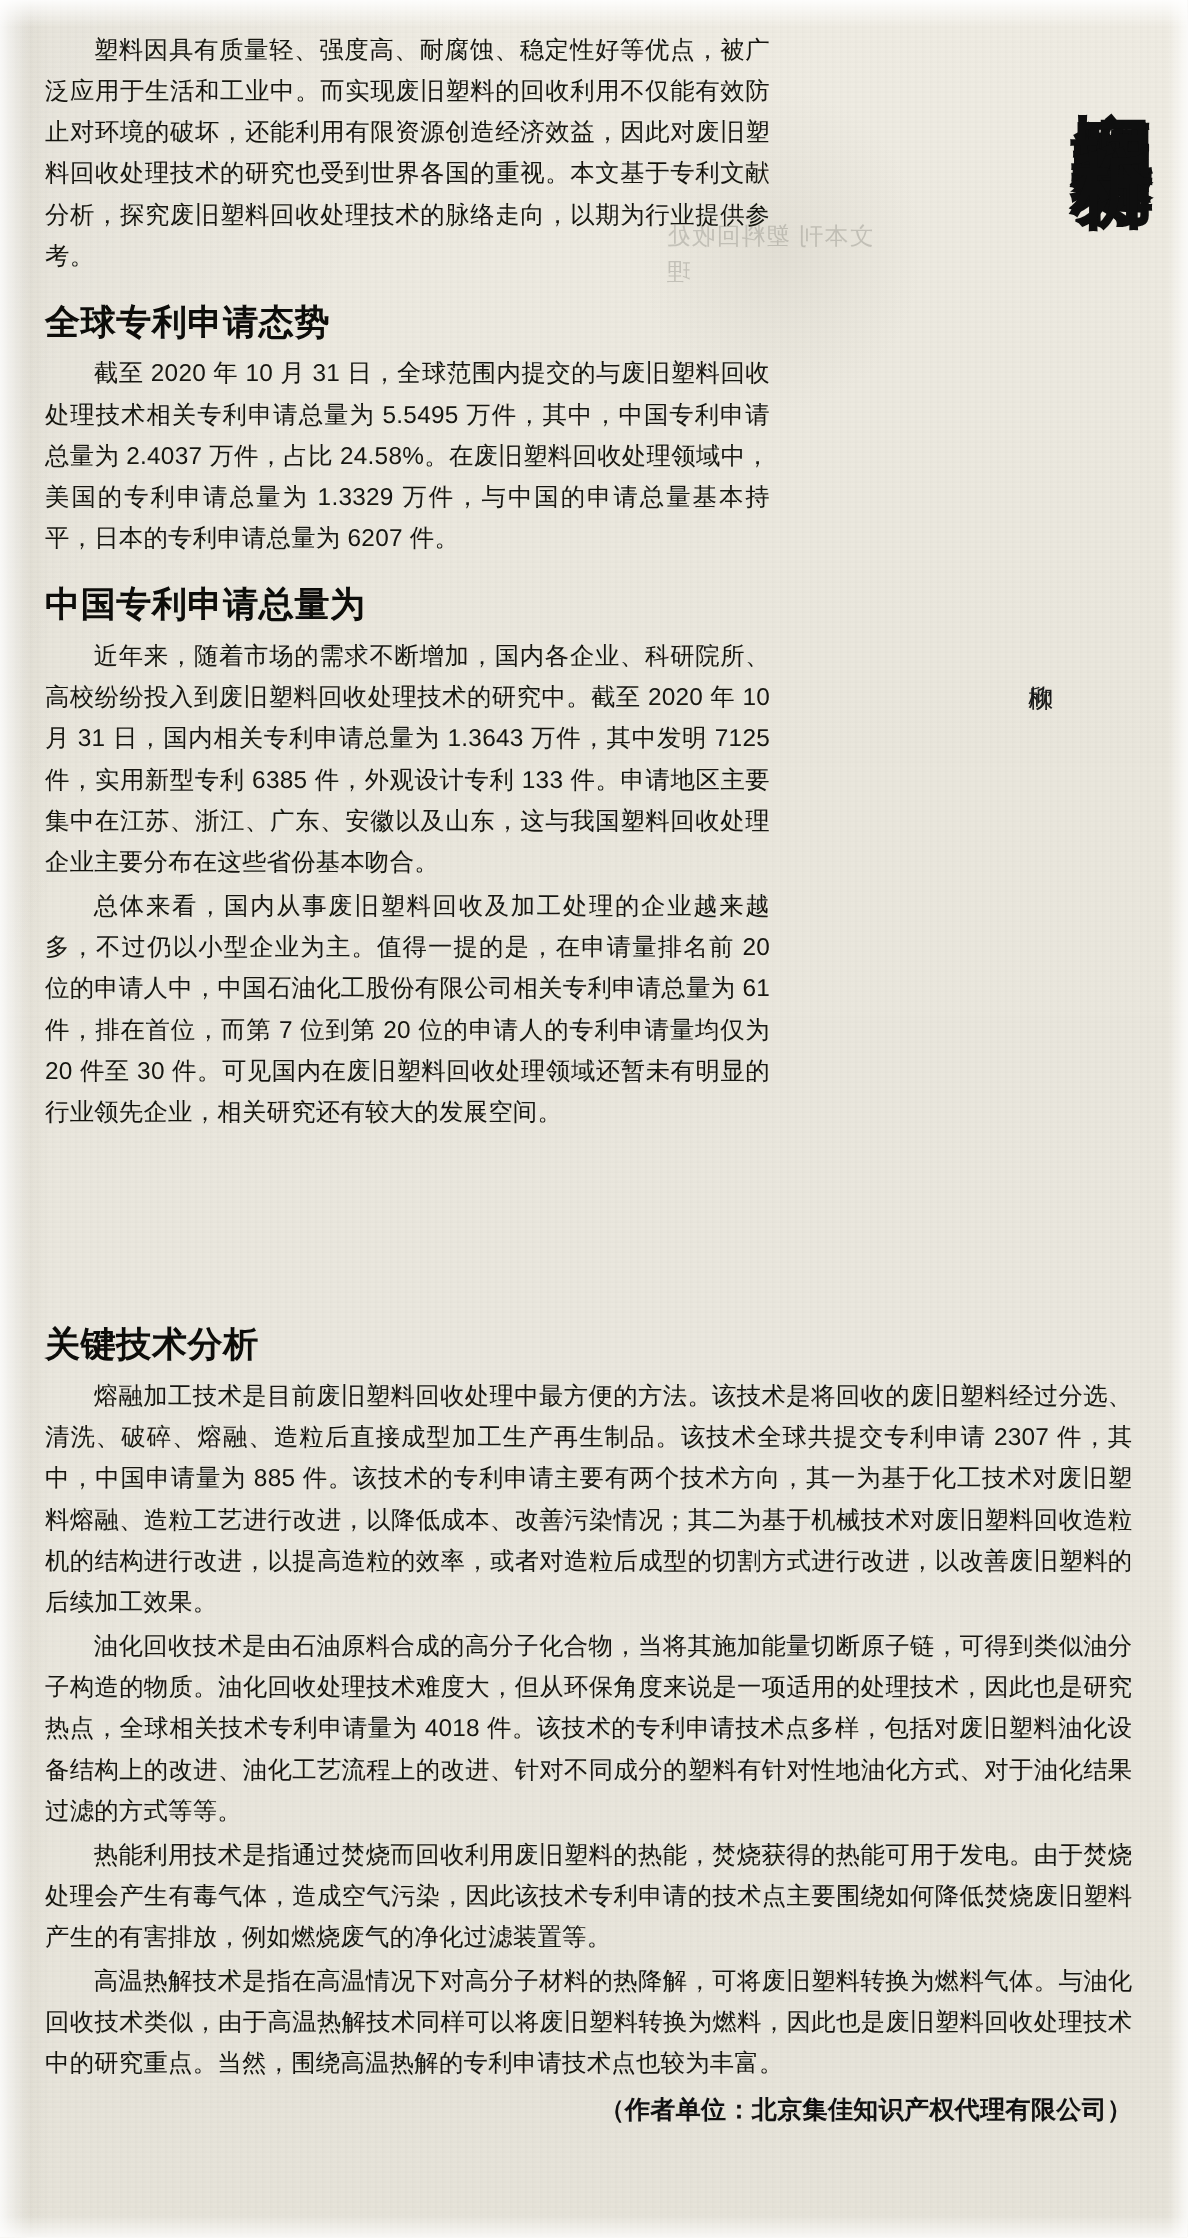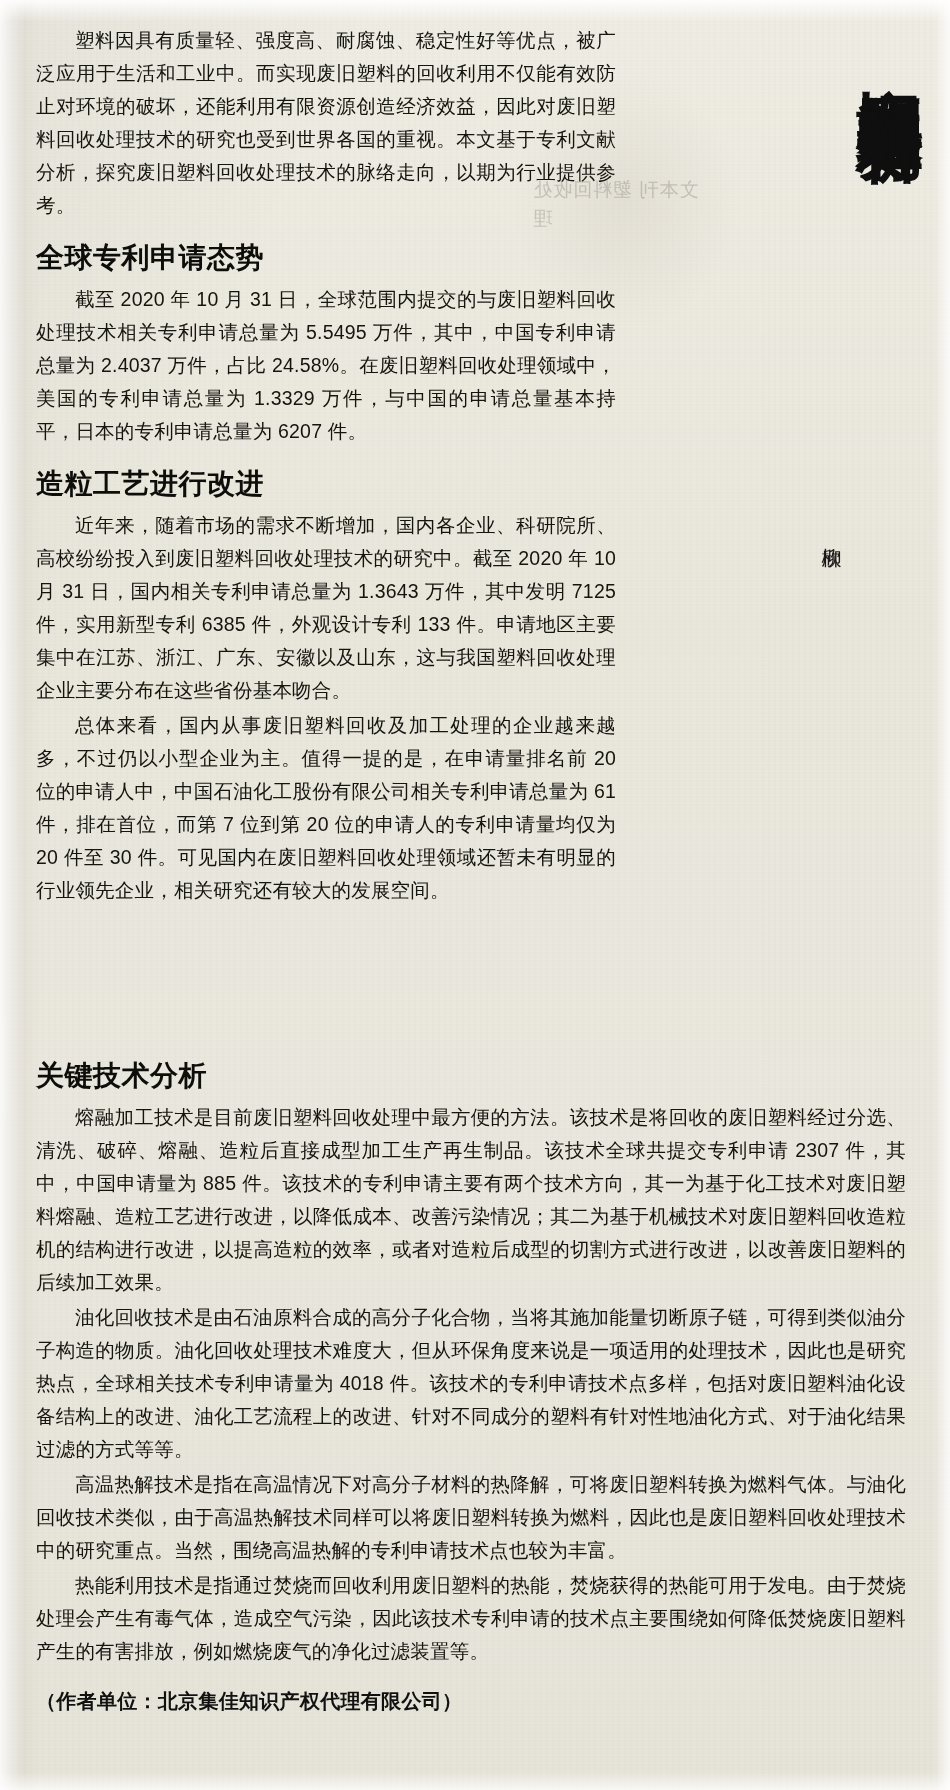--- a/index.html
+++ b/index.html
@@ -136,25 +136,26 @@
   }
   h2.section {
     margin: 17px 0 6px 0;
     font-family: "Liberation Sans", "DejaVu Sans", sans-serif;
     font-size: 28px;
     font-weight: bold;
     color: #0d0d0a;
     letter-spacing: 0.5px;
   }
   .affil {
-    margin-top: 20px;
+    margin-top: 6px;
     font-family: "Liberation Sans", "DejaVu Sans", sans-serif;
     font-size: 20px;
     font-weight: bold;
     color: #111;
+    text-align: right;
     letter-spacing: 0.3px;
   }
   .smudge1 {
     position: absolute;
     left: 0; top: 0;
     width: 40px; height: 1790px;
     background: linear-gradient(90deg, rgba(160,155,140,0.18), rgba(160,155,140,0));
     pointer-events: none;
   }
   .smudge2 {
@@ -180,31 +181,31 @@
     <div class="headline">废旧塑料回收处理专利分析</div>
     <div class="byline">柳欣</div>
   </div>
 
   <div class="column">
     <p class="body">塑料因具有质量轻、强度高、耐腐蚀、稳定性好等优点，被广泛应用于生活和工业中。而实现废旧塑料的回收利用不仅能有效防止对环境的破坏，还能利用有限资源创造经济效益，因此对废旧塑料回收处理技术的研究也受到世界各国的重视。本文基于专利文献分析，探究废旧塑料回收处理技术的脉络走向，以期为行业提供参考。</p>
 
     <h2 class="section">全球专利申请态势</h2>
     <p class="body">截至 2020 年 10 月 31 日，全球范围内提交的与废旧塑料回收处理技术相关专利申请总量为 5.5495 万件，其中，中国专利申请总量为 2.4037 万件，占比 24.58%。在废旧塑料回收处理领域中，美国的专利申请总量为 1.3329 万件，与中国的申请总量基本持平，日本的专利申请总量为 6207 件。</p>
 
-    <h2 class="section">造粒工艺进行改进</h2>
+    <h2 class="section">中国专利申请总量为</h2>
     <p class="body">近年来，随着市场的需求不断增加，国内各企业、科研院所、高校纷纷投入到废旧塑料回收处理技术的研究中。截至 2020 年 10 月 31 日，国内相关专利申请总量为 1.3643 万件，其中发明 7125 件，实用新型专利 6385 件，外观设计专利 133 件。申请地区主要集中在江苏、浙江、广东、安徽以及山东，这与我国塑料回收处理企业主要分布在这些省份基本吻合。</p>
     <p class="body">总体来看，国内从事废旧塑料回收及加工处理的企业越来越多，不过仍以小型企业为主。值得一提的是，在申请量排名前 20 位的申请人中，中国石油化工股份有限公司相关专利申请总量为 61 件，排在首位，而第 7 位到第 20 位的申请人的专利申请量均仅为 20 件至 30 件。可见国内在废旧塑料回收处理领域还暂未有明显的行业领先企业，相关研究还有较大的发展空间。</p>
   </div>
 
   <div class="col-lower">
     <h2 class="section">关键技术分析</h2>
     <p class="body">熔融加工技术是目前废旧塑料回收处理中最方便的方法。该技术是将回收的废旧塑料经过分选、清洗、破碎、熔融、造粒后直接成型加工生产再生制品。该技术全球共提交专利申请 2307 件，其中，中国申请量为 885 件。该技术的专利申请主要有两个技术方向，其一为基于化工技术对废旧塑料熔融、造粒工艺进行改进，以降低成本、改善污染情况；其二为基于机械技术对废旧塑料回收造粒机的结构进行改进，以提高造粒的效率，或者对造粒后成型的切割方式进行改进，以改善废旧塑料的后续加工效果。</p>
     <p class="body">油化回收技术是由石油原料合成的高分子化合物，当将其施加能量切断原子链，可得到类似油分子构造的物质。油化回收处理技术难度大，但从环保角度来说是一项适用的处理技术，因此也是研究热点，全球相关技术专利申请量为 4018 件。该技术的专利申请技术点多样，包括对废旧塑料油化设备结构上的改进、油化工艺流程上的改进、针对不同成分的塑料有针对性地油化方式、对于油化结果过滤的方式等等。</p>
+    <p class="body">热能利用技术是指通过焚烧而回收利用废旧塑料的热能，焚烧获得的热能可用于发电。由于焚烧处理会产生有毒气体，造成空气污染，因此该技术专利申请的技术点主要围绕如何降低焚烧废旧塑料产生的有害排放，例如燃烧废气的净化过滤装置等。</p>
     <p class="body">高温热解技术是指在高温情况下对高分子材料的热降解，可将废旧塑料转换为燃料气体。与油化回收技术类似，由于高温热解技术同样可以将废旧塑料转换为燃料，因此也是废旧塑料回收处理技术中的研究重点。当然，围绕高温热解的专利申请技术点也较为丰富。</p>
-    <p class="body">热能利用技术是指通过焚烧而回收利用废旧塑料的热能，焚烧获得的热能可用于发电。由于焚烧处理会产生有毒气体，造成空气污染，因此该技术专利申请的技术点主要围绕如何降低焚烧废旧塑料产生的有害排放，例如燃烧废气的净化过滤装置等。</p>
     <div class="affil">（作者单位：北京集佳知识产权代理有限公司）</div>
   </div>
 
   <div class="edge-left"></div>
   <div class="edge-right"></div>
   <div class="edge-top"></div>
   <div class="edge-bottom"></div>
 </div>
 
 </body></html>

